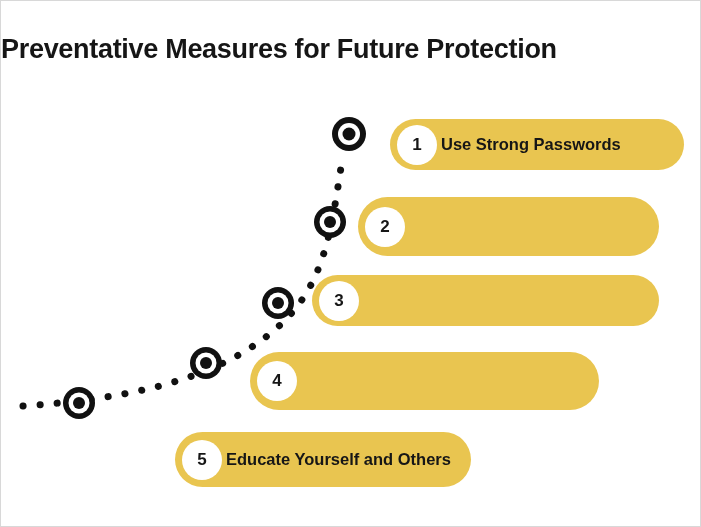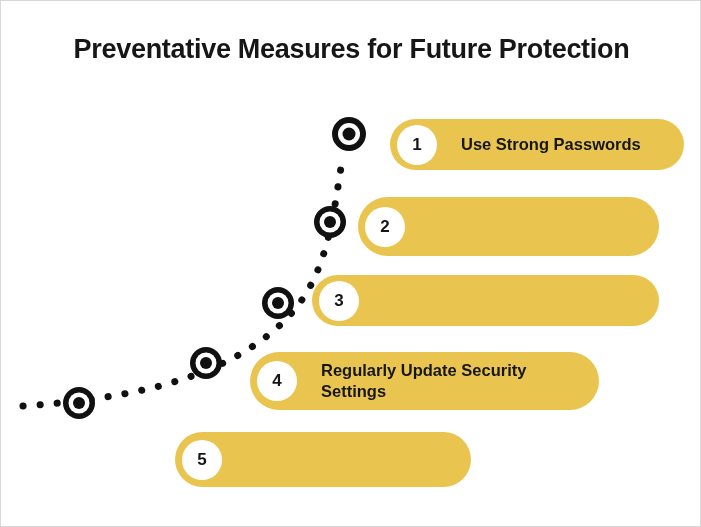--- a/index.html
+++ b/index.html
@@ -15,21 +15,21 @@
     border: 1px solid #d8d8d8;
     box-sizing: border-box;
     overflow: hidden;
     font-family: "Liberation Sans", sans-serif;
   }
   #title {
     position: absolute;
     left: 0;
     top: 33px;
     width: 701px;
-    text-align: center;
+    text-align: left;
     font-family: "Liberation Sans", sans-serif;
     font-size: 27px;
     font-weight: bold;
     color: #161616;
     letter-spacing: -0.3px;
     white-space: nowrap;
   }
   #path-layer {
     position: absolute;
     left: 0;
@@ -56,21 +56,21 @@
     align-items: center;
     justify-content: center;
     font-family: "Liberation Sans", sans-serif;
     font-size: 17px;
     font-weight: bold;
     color: #161616;
     margin-left: 7px;
   }
   .step-label {
     flex: 1 1 auto;
-    padding-left: 24px;
+    padding-left: 4px;
     padding-right: 18px;
     font-family: "Liberation Sans", sans-serif;
     font-size: 16.5px;
     font-weight: bold;
     color: #161616;
     line-height: 1.28;
   }
   #pill-1 { left: 389px; top: 118px; width: 294px; height: 51px; }
   #pill-2 { left: 357px; top: 196px; width: 301px; height: 59px; }
   #pill-3 { left: 311px; top: 274px; width: 347px; height: 51px; }
@@ -122,20 +122,20 @@
   <div class="step-pill" id="pill-2">
     <div class="step-num-circle">2</div>
   </div>
 
   <div class="step-pill" id="pill-3">
     <div class="step-num-circle">3</div>
   </div>
 
   <div class="step-pill" id="pill-4">
     <div class="step-num-circle">4</div>
-    <div class="step-label">Regularly Update Security Settings</div>
   </div>
 
   <div class="step-pill" id="pill-5">
     <div class="step-num-circle">5</div>
+    <div class="step-label">Educate Yourself and Others</div>
   </div>
 
 </div>
 
 </body></html>

